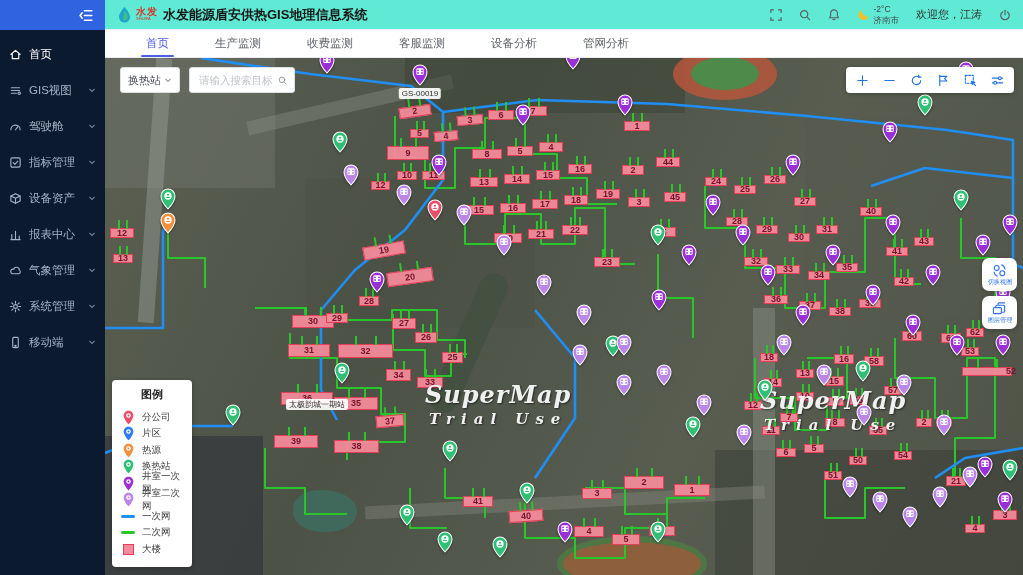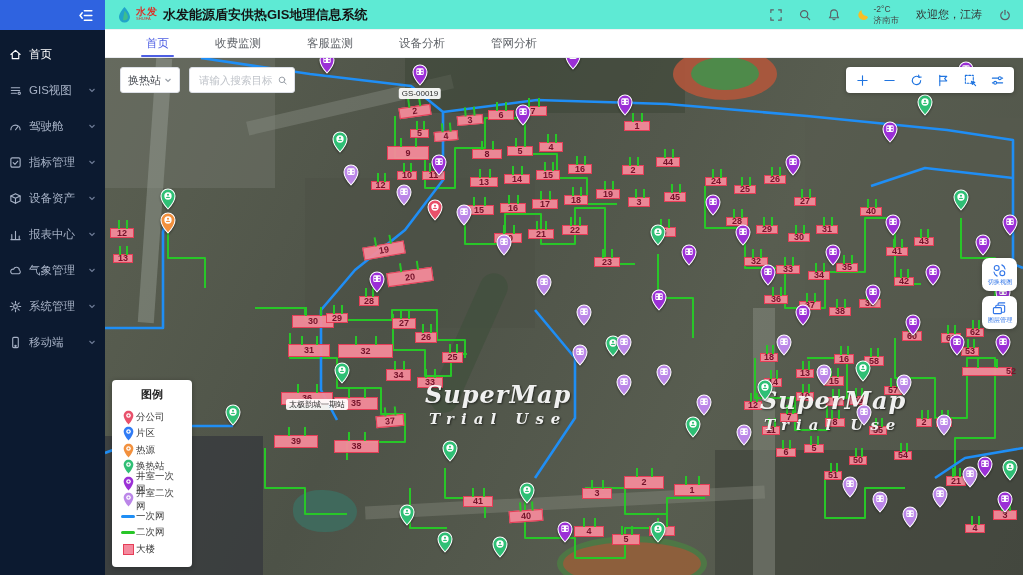--- a/index.html
+++ b/index.html
@@ -101,21 +101,21 @@
   .side-btns { position:absolute; z-index:30; right:6px; top:200px; display:flex;
     flex-direction:column; gap:5px; }
   .sbtn { width:35px; height:33px; background:#fff; border-radius:7px; display:flex;
     flex-direction:column; align-items:center; justify-content:center; gap:1px;
     box-shadow:0 1px 4px rgba(0,0,0,.25); cursor:pointer; }
   .sbtn .slabel { font-size:6.5px; color:#2f74e8; line-height:1; transform:scale(.95); }
 
   .legend { position:absolute; z-index:30; left:7px; top:322px; width:80px; background:#fff;
     border-radius:4px; padding:7px 9px 9px; box-shadow:0 1px 5px rgba(0,0,0,.3); }
   .legend-title { text-align:center; font-weight:700; font-size:11px; color:#222; margin-bottom:7px; }
-  .lrow { display:flex; align-items:center; gap:1px; height:16.5px; font-size:9.5px; color:#3a3a3a; }
+  .lrow { display:flex; align-items:center; gap:7px; height:16.5px; font-size:9.5px; color:#3a3a3a; }
   .lglyph { width:14px; flex:none; display:flex; align-items:center; justify-content:center; }
   .lline { width:14px; height:3px; border-radius:2px; }
   .lsq { width:11px; height:11px; }
 </style>
 </head>
 <body>
 
 <div id="app">
   <aside class="sidebar">
     <div class="sidebar-header">
@@ -293,20 +293,21 @@
           <svg width="12" height="12" viewBox="0 0 14 14" fill="none" stroke="currentColor" stroke-width="1.4" stroke-linecap="round">
               <path d="M7 1.5v5"></path>
               <path d="M4.1 3.4a5 5 0 1 0 5.8 0"></path>
             </svg>
         </span>
       </div>
     </header>
 
     <div class="tabbar" id="tabbar">
         <div class="tab active">首页</div>
+        <div class="tab">生产监测</div>
         <div class="tab">收费监测</div>
         <div class="tab">客服监测</div>
         <div class="tab">设备分析</div>
         <div class="tab">管网分析</div>
       </div>
 
     <div class="map" id="map">
       <div class="tp t1"></div>
       <div class="tp t2"></div>
       <div class="tp t3"></div>

